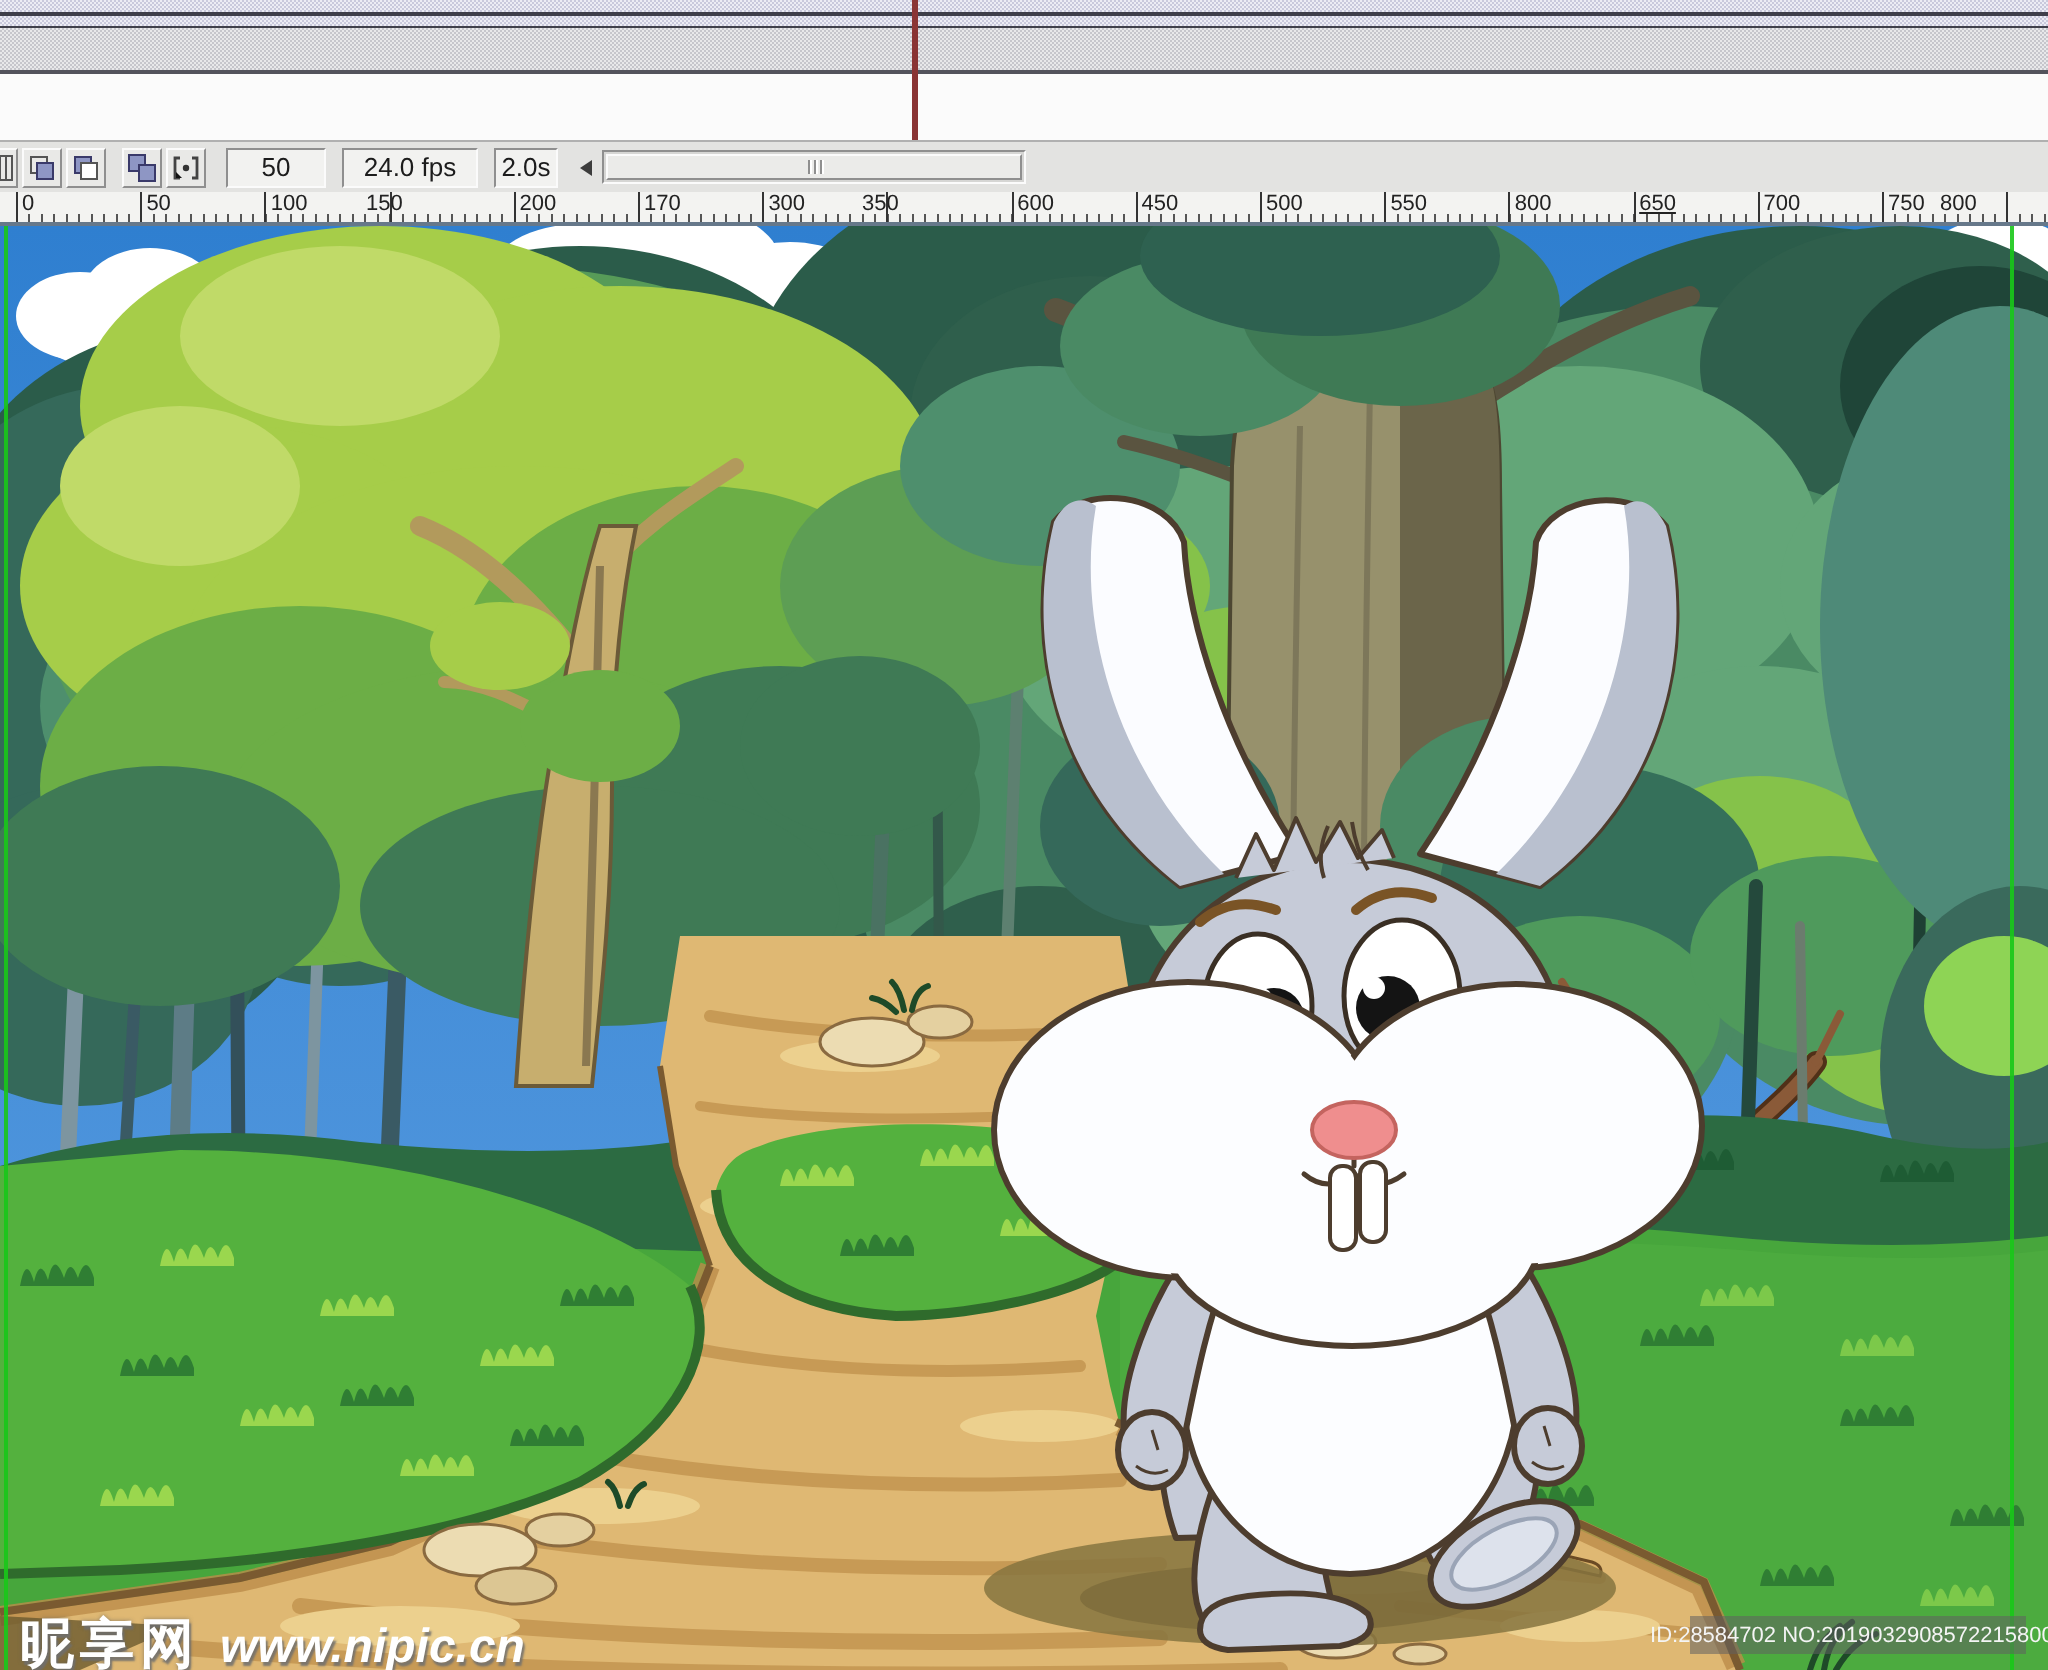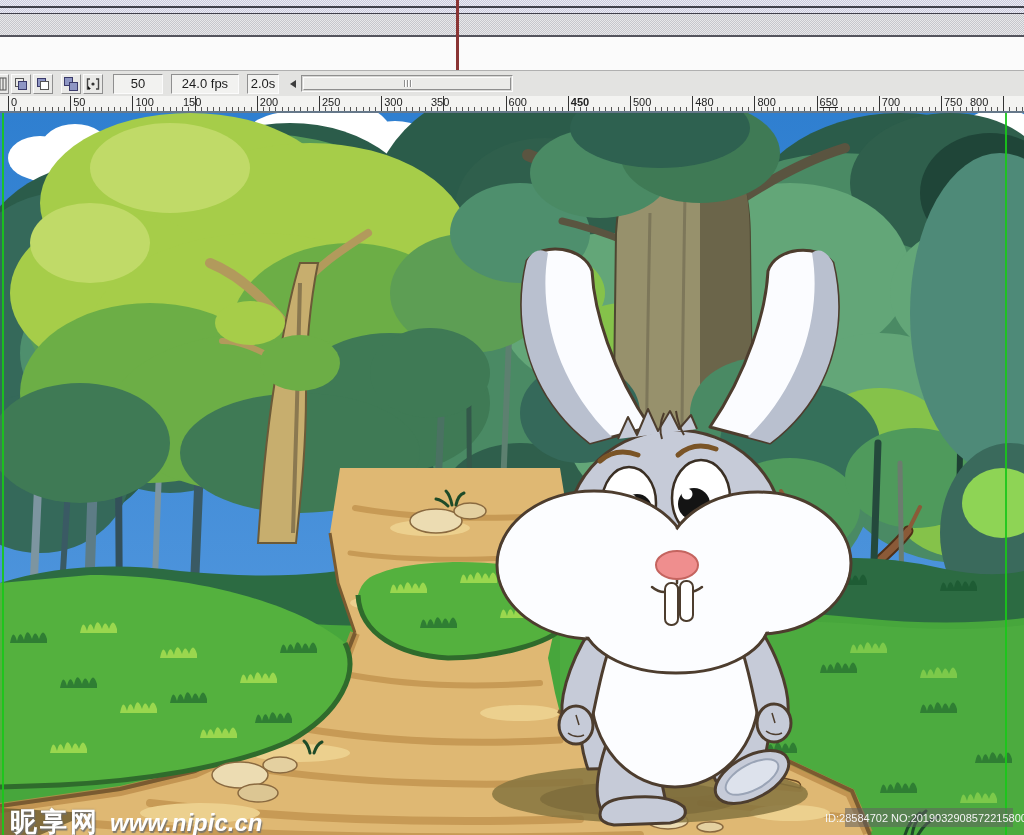--- a/index.html
+++ b/index.html
@@ -126,33 +126,33 @@
       <span class="rlabel" style="left: 11px;">0</span>
       <div class="rtick" style="left: 70.2px;"></div>
       <span class="rlabel" style="left: 73.2px;">50</span>
       <div class="rtick" style="left: 132.4px;"></div>
       <span class="rlabel" style="left: 135.4px;">100</span>
       <div class="rtick" style="left: 194.6px;"></div>
       <span class="rlabel" style="left: 183px;">150</span>
       <div class="rtick" style="left: 256.8px;"></div>
       <span class="rlabel" style="left: 259.8px;">200</span>
       <div class="rtick" style="left: 319px;"></div>
-      <span class="rlabel" style="left: 322px;">250</span>
+      <span class="rlabel" style="left: 322px;">170</span>
       <div class="rtick" style="left: 381.2px;"></div>
       <span class="rlabel" style="left: 384.2px;">300</span>
       <div class="rtick" style="left: 443.4px;"></div>
       <span class="rlabel" style="left: 431px;">350</span>
       <div class="rtick" style="left: 505.6px;"></div>
       <span class="rlabel" style="left: 508.6px;">600</span>
       <div class="rtick" style="left: 567.8px;"></div>
-      <span class="rlabel" style="left: 570.8px; font-weight: bold;">450</span>
+      <span class="rlabel" style="left: 570.8px;">450</span>
       <div class="rtick" style="left: 630px;"></div>
       <span class="rlabel" style="left: 633px;">500</span>
       <div class="rtick" style="left: 692.2px;"></div>
-      <span class="rlabel" style="left: 695.2px;">480</span>
+      <span class="rlabel" style="left: 695.2px;">550</span>
       <div class="rtick" style="left: 754.4px;"></div>
       <span class="rlabel" style="left: 757.4px;">800</span>
       <div class="rtick" style="left: 816.6px;"></div>
       <span class="rlabel" style="left: 819.6px; text-decoration: underline;">650</span>
       <div class="rtick" style="left: 878.8px;"></div>
       <span class="rlabel" style="left: 881.8px;">700</span>
       <div class="rtick" style="left: 941px;"></div>
       <span class="rlabel" style="left: 944px;">750</span>
       <div class="rtick" style="left: 1003.2px;"></div>
       <span class="rlabel" style="left: 970px;">800</span>

